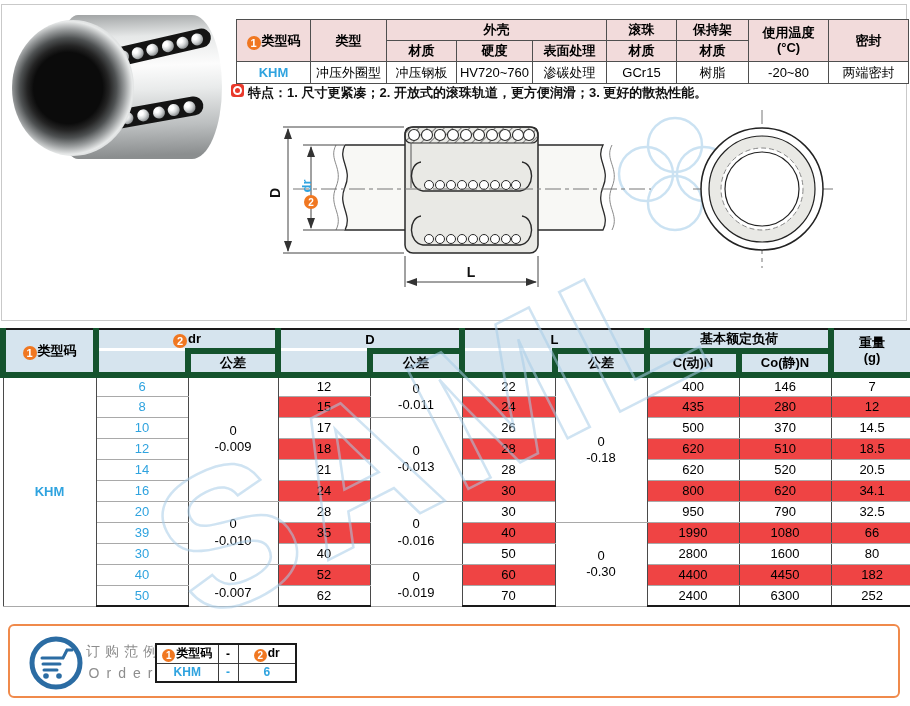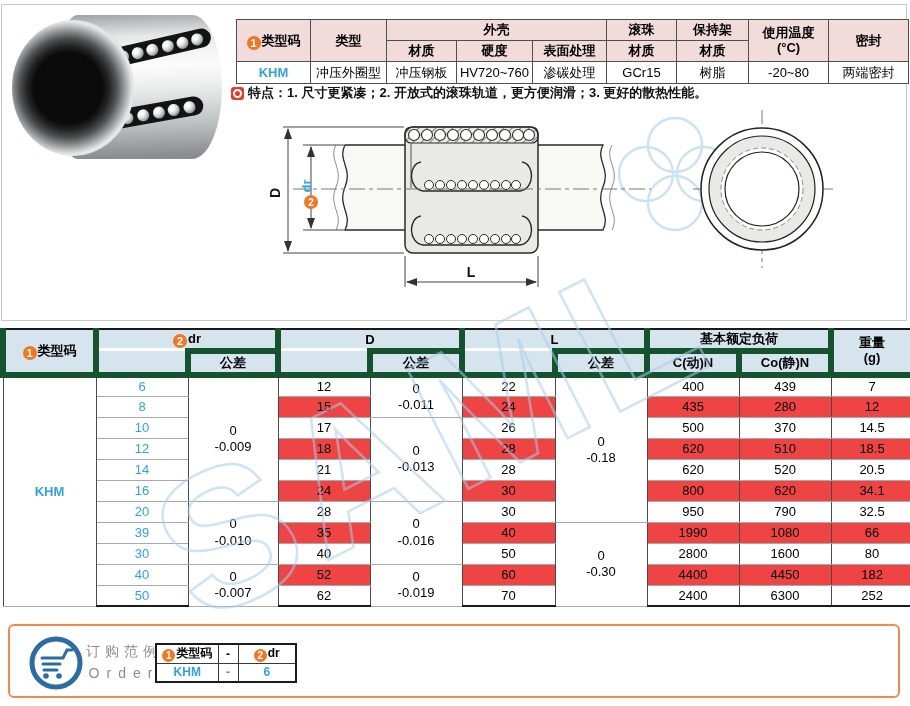--- a/index.html
+++ b/index.html
@@ -33,21 +33,21 @@
   .spec-table td { background:#fff; height:22px; }
   .spec-table .bl { color:#2FA3DF; font-weight:bold; }
   .two-line { line-height:1.15; }
 
   .badge { display:inline-block; width:14px; height:14px; border-radius:50%; background:#F07721;
      color:#fff; font-size:11px; line-height:14px; text-align:center; font-weight:bold;
      vertical-align:-2px; margin-right:1px; }
 
   
   .features { position:absolute; left:231px; top:84px; font-size:13px; color:#111;
-     display:flex; align-items:center; gap:4px; font-weight:bold; }
+     display:flex; gap:4px; font-weight:bold; }
   .feature-icon { position:relative; display:inline-block; width:13px; height:13px;
      border-radius:3px; background:#E8392B; flex:0 0 auto; }
   .feature-icon::after { content:''; position:absolute; left:2px; top:2px; right:2px; bottom:2px;
      border:2px solid #fff; border-radius:50%; }
 
   
   .drawing { position:absolute; left:253px; top:98px; }
 
   
   .main-table { position:absolute; left:0; top:328px; width:910px; font-size:13px; }
@@ -307,21 +307,21 @@
         <td rowspan="2" class="tol">
             <div>0</div>
             <div>-0.011</div>
           </td>
         <td>22</td>
         <td rowspan="7" class="tol">
             <div>0</div>
             <div>-0.18</div>
           </td>
         <td>400</td>
-        <td>439</td>
+        <td>146</td>
         <td>7</td>
       </tr>
       <tr>
         <td class="blue">8</td>
         <td class="alt">15</td>
         <td class="alt">24</td>
         <td class="alt">435</td>
         <td class="alt">280</td>
         <td class="alt">12</td>
       </tr>

